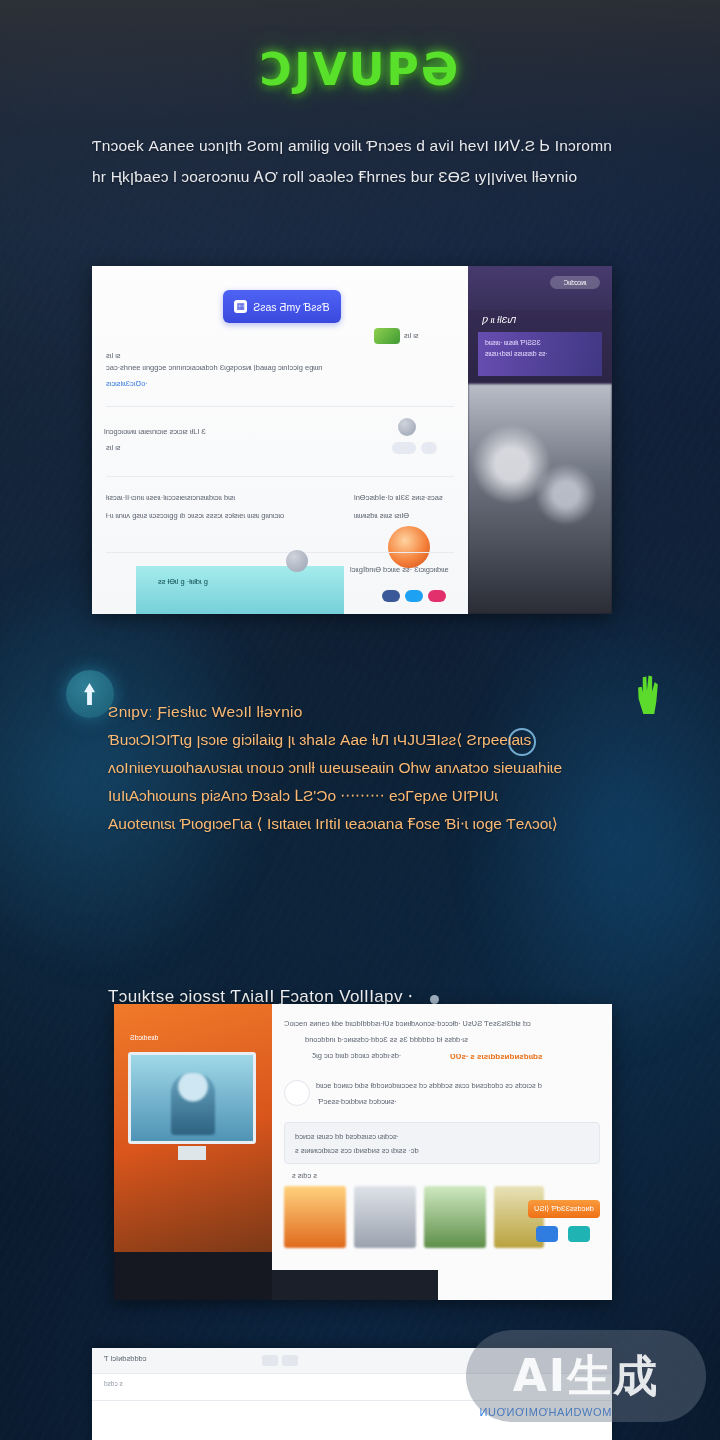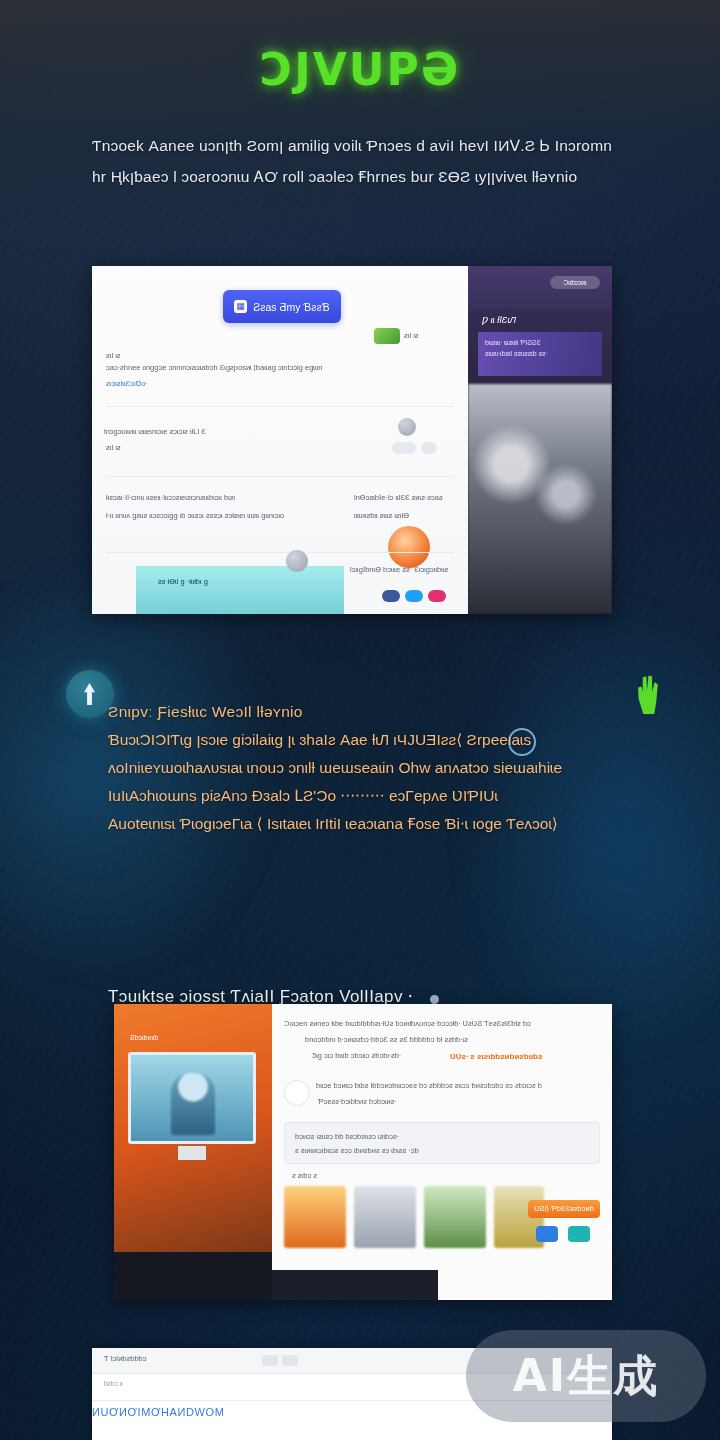--- a/index.html
+++ b/index.html
@@ -369,21 +369,21 @@
   .s3-sub {
     position: absolute; left: 12px; top: 32px;
     font-size: 6.5px; color: #99a0ab; filter: blur(.5px);
   }
   .s3-divider {
     position: absolute; left: 0; right: 0; top: 52px; height: 1px;
     background: #e8ebf0;
   }
   .s3-center {
     position: absolute; left: 0; right: 0; top: 58px;
-    text-align: left;
+    text-align: right;
     color: #2f7de0;
     font-size: 11px;
     letter-spacing: .6px;
     filter: blur(.5px);
   }
 
   
   .watermark {
     position: absolute;
     right: 14px; bottom: 18px;

